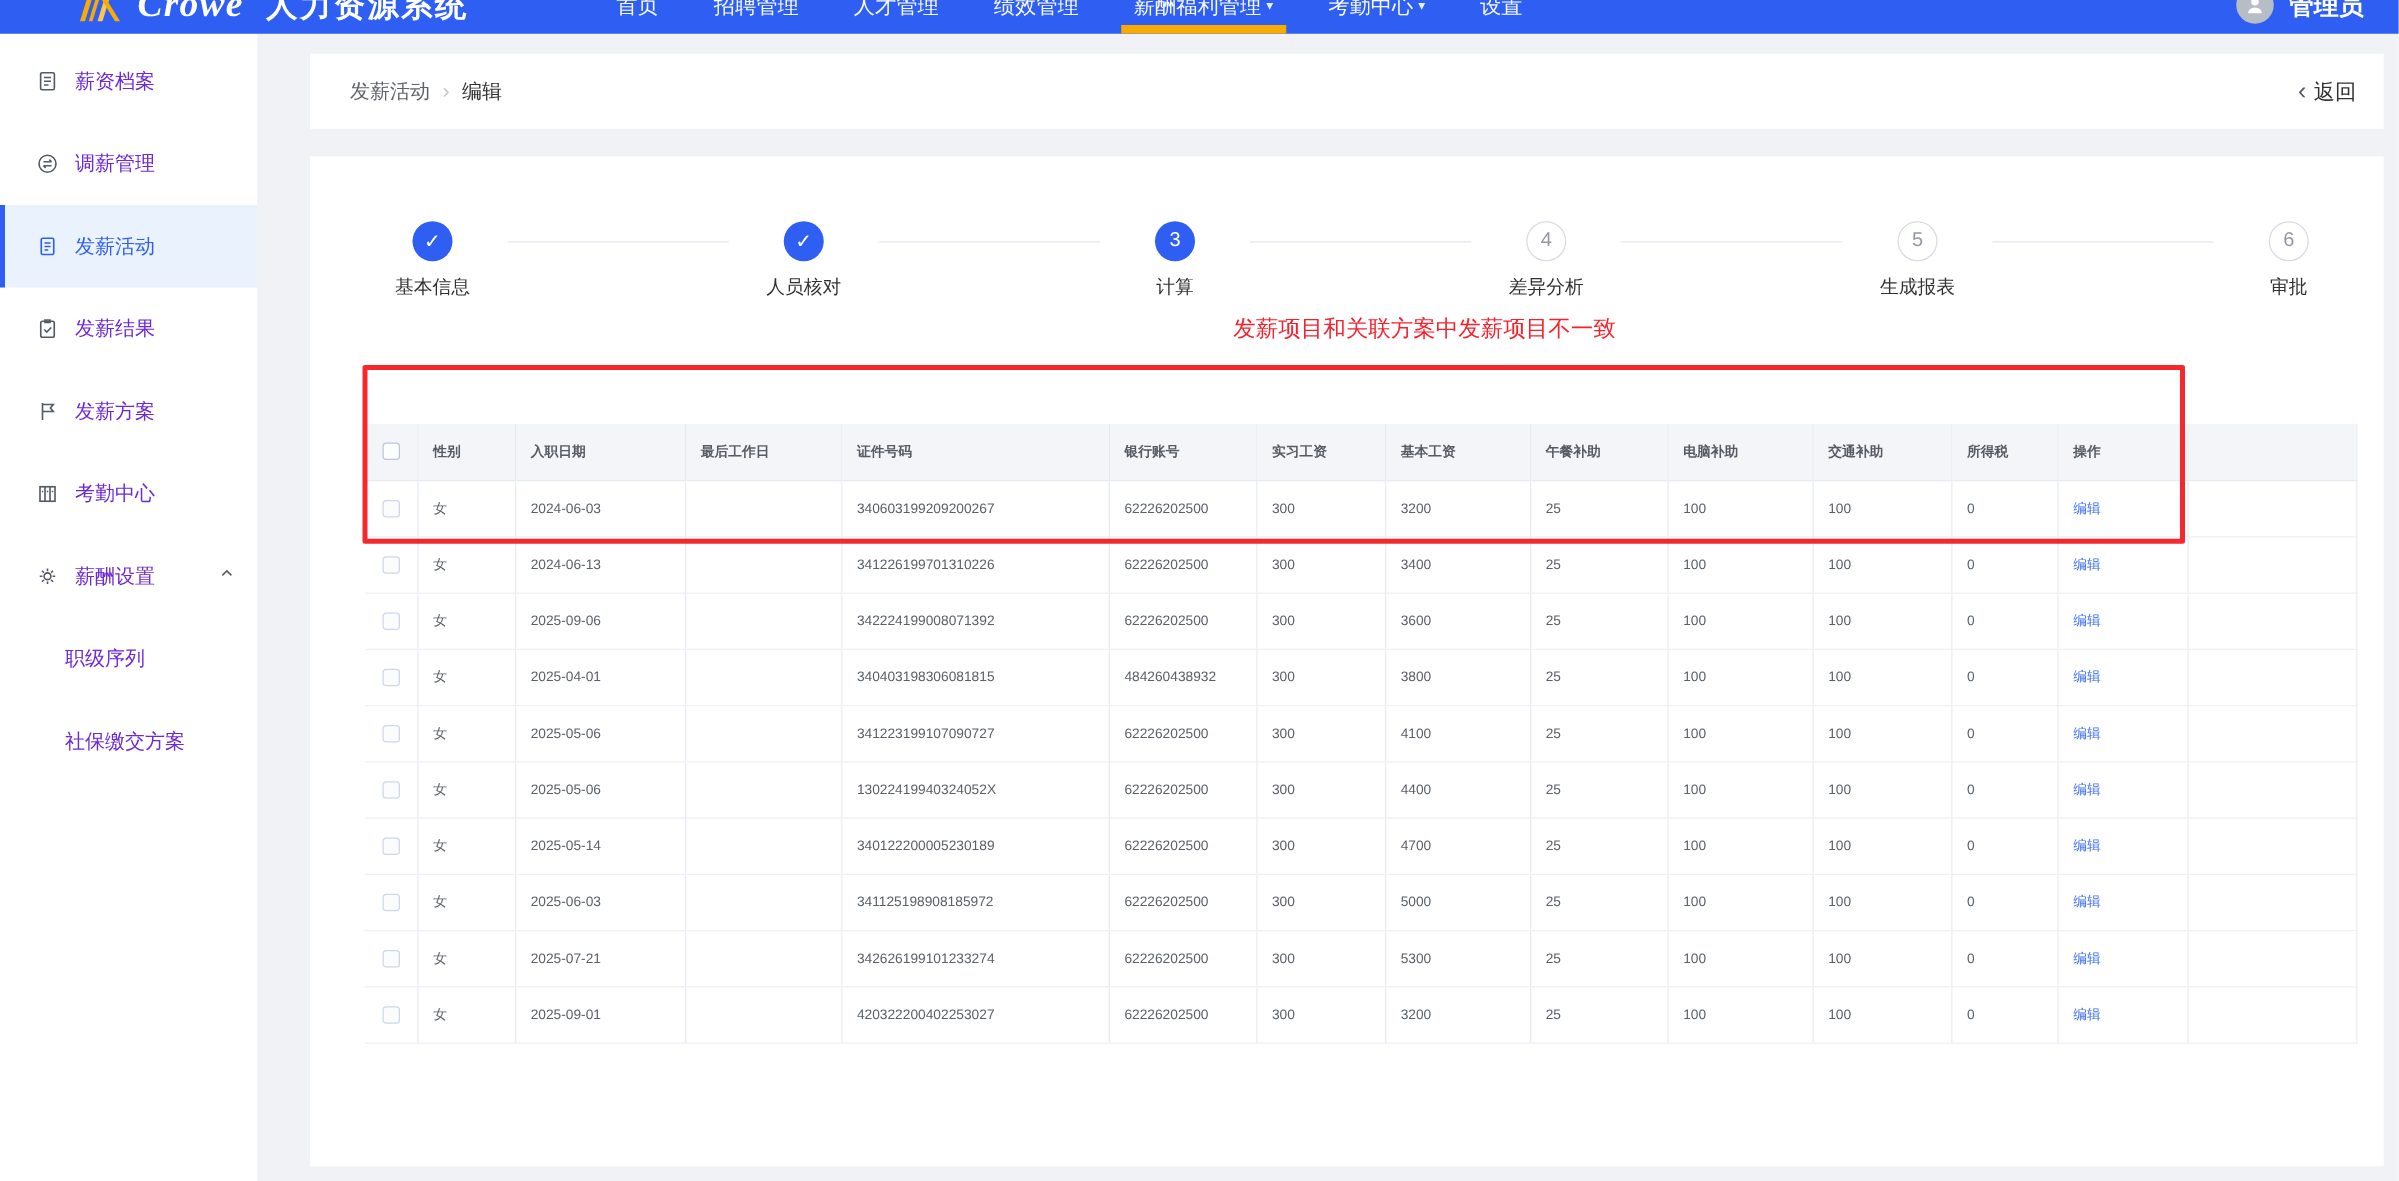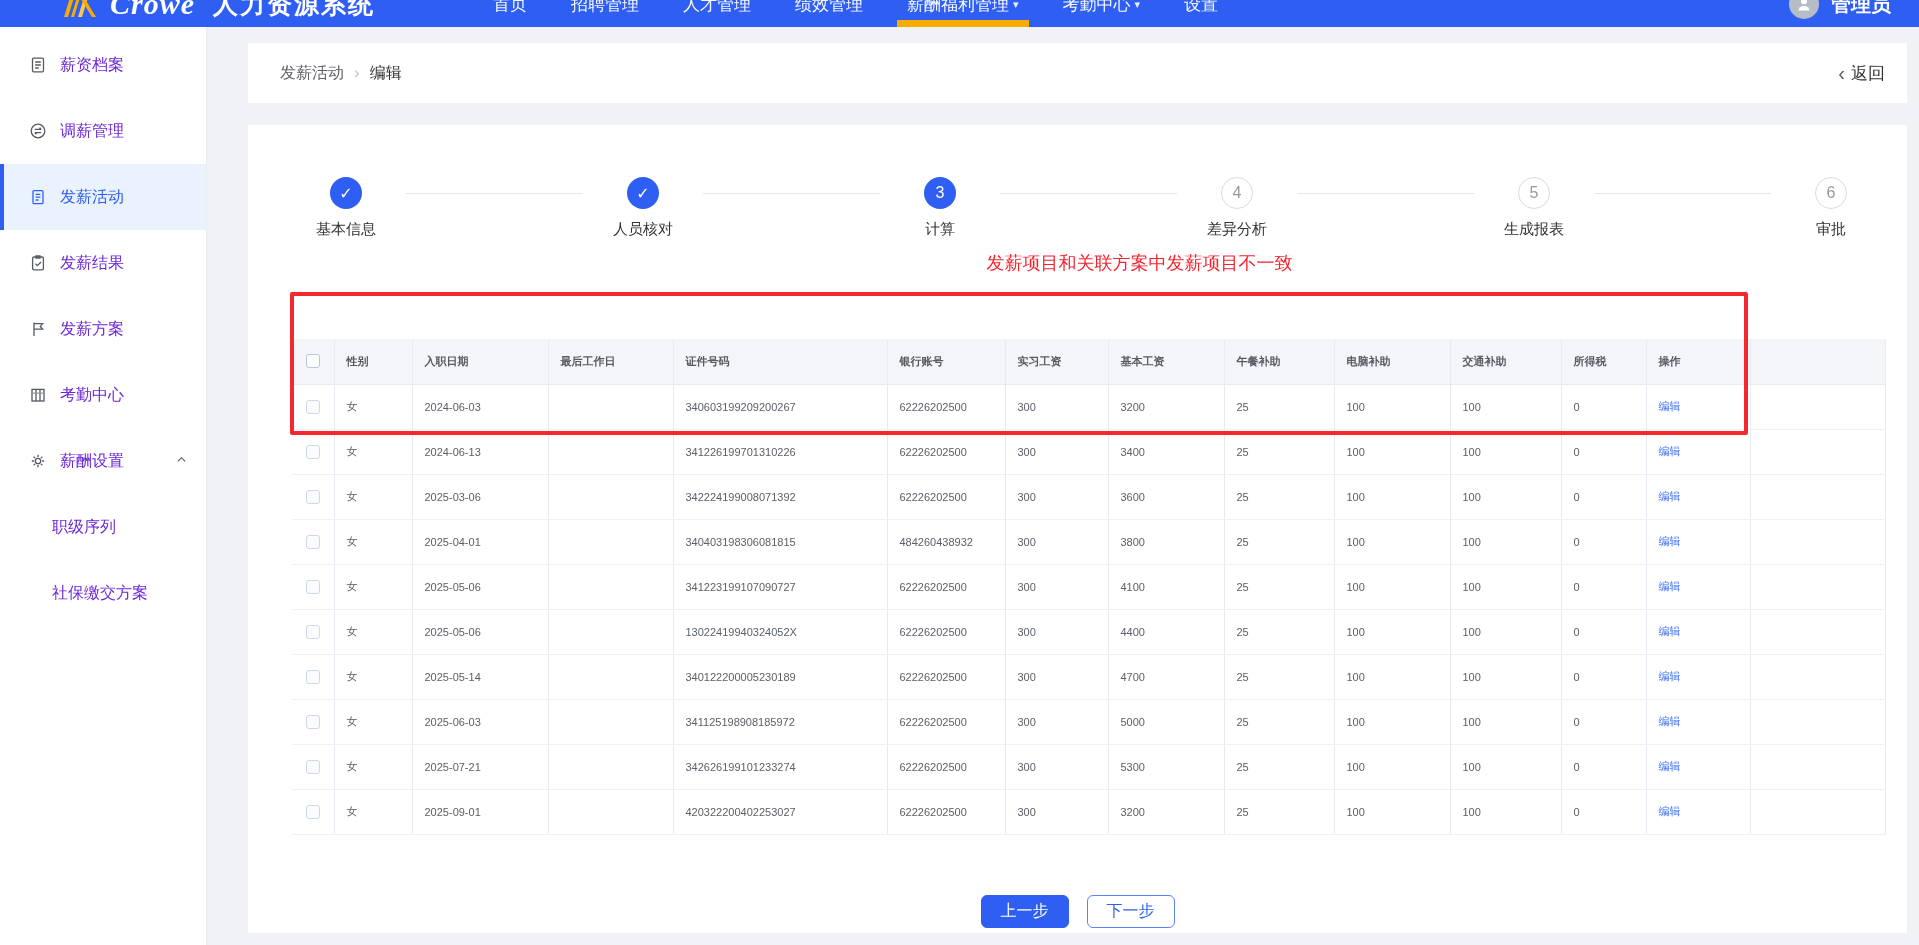--- a/index.html
+++ b/index.html
@@ -308,21 +308,21 @@
                 <td>25</td>
                 <td>100</td>
                 <td>100</td>
                 <td>0</td>
                 <td><a class="edit-link">编辑</a></td>
                 <td></td>
               </tr>
               <tr>
                 <td><span class="cb"></span></td>
                 <td>女</td>
-                <td>2025-03-06</td>
+                <td>2025-09-06</td>
                 <td></td>
                 <td>342224199008071392</td>
                 <td>62226202500</td>
                 <td>300</td>
                 <td>3600</td>
                 <td>25</td>
                 <td>100</td>
                 <td>100</td>
                 <td>0</td>
                 <td><a class="edit-link">编辑</a></td>
@@ -436,21 +436,17 @@
                 <td>25</td>
                 <td>100</td>
                 <td>100</td>
                 <td>0</td>
                 <td><a class="edit-link">编辑</a></td>
                 <td></td>
               </tr>
             </tbody>
           </table>
       </div>
-      <div class="footer-actions">
-        <button class="btn btn-primary">上一步</button>
-        <button class="btn btn-plain">下一步</button>
-      </div>
       <div class="red-box"></div>
     </section>
 
   </main>
 </div>
 
 </body></html>

